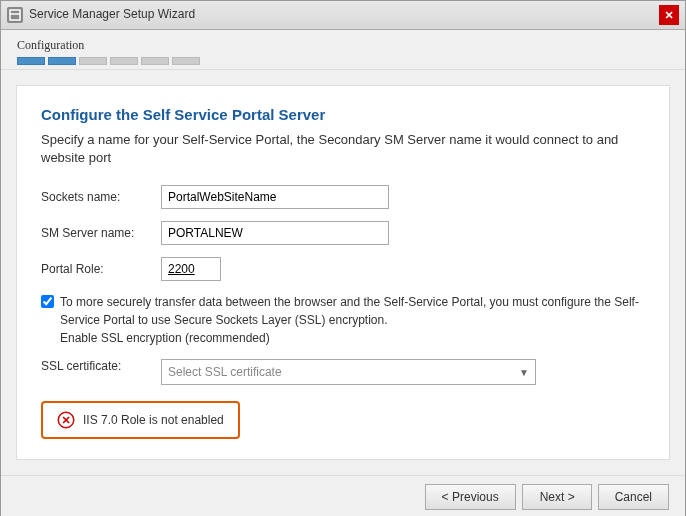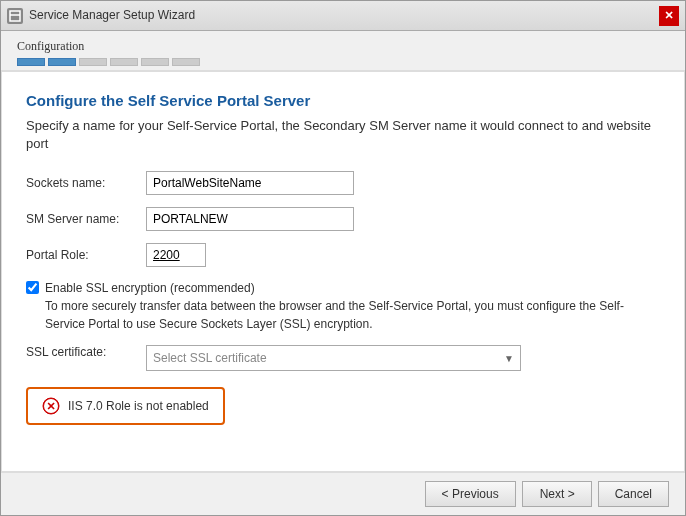--- a/index.html
+++ b/index.html
@@ -85,21 +85,21 @@
       background: #ccc;
       border: 1px solid #bbb;
     }
     .progress-step.active {
       background: #4a8fc5;
       border-color: #3a7ab5;
     }
     .content {
       flex: 1;
       background: white;
-      margin: 0;
+      margin: 15px;
       padding: 20px 24px;
       border: 1px solid #ddd;
       display: flex;
       flex-direction: column;
     }
     .section-title {
       font-size: 15px;
       color: #1a5c9e;
       font-weight: 600;
       margin-bottom: 8px;
@@ -115,21 +115,21 @@
       align-items: center;
       margin-bottom: 12px;
     }
     .form-label {
       width: 120px;
       font-size: 12px;
       color: #333;
       flex-shrink: 0;
     }
     .form-input {
-      width: 208px;
+      width: 228px;
       height: 24px;
       border: 1px solid #aaa;
       padding: 2px 6px;
       font-size: 12px;
       background: white;
     }
     .form-input-small {
       width: 60px;
       text-decoration: underline;
     }
@@ -255,22 +255,22 @@
     </div>
 
     <div class="form-row">
       <div class="form-label">Portal Role:</div>
       <input class="form-input form-input-small" type="text" value="2200" style="">
     </div>
 
     <div class="checkbox-row">
       <input type="checkbox" checked="" style="">
       <div class="checkbox-text">
+        <div>To more securely transfer data between the browser and the Self-Service Portal, you must configure the Self-Service Portal to use Secure Sockets Layer (SSL) encryption.</div>
         <div>Enable SSL encryption (recommended)</div>
-        <div>To more securely transfer data between the browser and the Self-Service Portal, you must configure the Self-Service Portal to use Secure Sockets Layer (SSL) encryption.</div>
       </div>
     </div>
 
     <div class="ssl-row">
       <div class="form-label">SSL certificate:</div>
       <div class="ssl-dropdown">
         <span style="color:#888;">Select SSL certificate</span>
         <span class="ssl-dropdown-arrow">▼</span>
       </div>
     </div>

